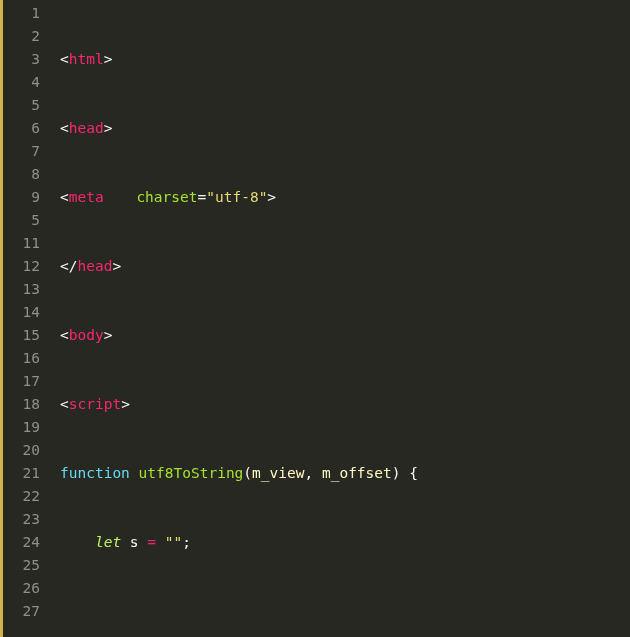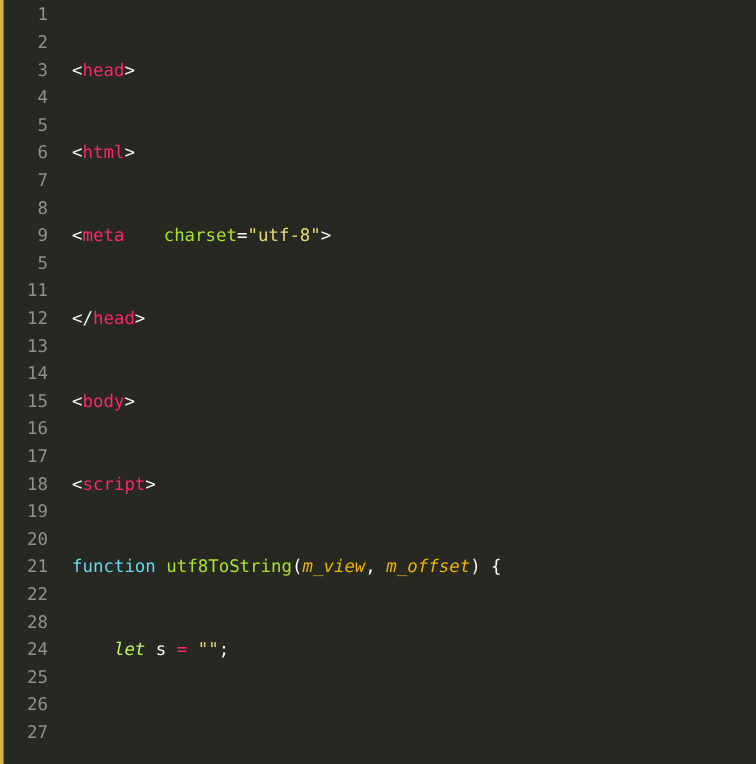--- a/index.html
+++ b/index.html
@@ -49,21 +49,21 @@
     height: 23px;
   }
   
   .punc { color: #f8f8f2; }
   .tag  { color: #f92672; }           
   .attr { color: #a6e22e; margin-left: 24px; }           
   .str  { color: #e6db74; }           
   .kw2  { color: #bef264; font-style: italic; } 
   .fnword { color: #66d9ef; } 
   .fname  { color: #a6e22e; }         
-  .param  { color: #eab308; font-style: italic; }
+  .param  { color: #fef9c3; }
   .ident { color: #f8f8f2; }
   .op    { color: #f92672; }
 </style>
 </head>
 <body>
 
 <div class="editor">
   <div class="left-stripe"></div>
 
   <div class="gutter">
@@ -82,30 +82,30 @@
     <div class="ln">13</div>
     <div class="ln">14</div>
     <div class="ln">15</div>
     <div class="ln">16</div>
     <div class="ln">17</div>
     <div class="ln">18</div>
     <div class="ln">19</div>
     <div class="ln">20</div>
     <div class="ln">21</div>
     <div class="ln">22</div>
-    <div class="ln">28</div>
+    <div class="ln">23</div>
     <div class="ln">24</div>
     <div class="ln">25</div>
     <div class="ln">26</div>
     <div class="ln">27</div>
   </div>
 
   <div class="code">
+    <div class="row"><span class="punc">&lt;</span><span class="tag">html</span><span class="punc">&gt;</span></div>
     <div class="row"><span class="punc">&lt;</span><span class="tag">head</span><span class="punc">&gt;</span></div>
-    <div class="row"><span class="punc">&lt;</span><span class="tag">html</span><span class="punc">&gt;</span></div>
     <div class="row"><span class="punc">&lt;</span><span class="tag">meta</span><span> </span><span class="attr">charset</span><span class="punc">=</span><span class="str">"</span><span class="str">utf-8</span><span class="str">"</span><span class="punc">&gt;</span></div>
     <div class="row"><span class="punc">&lt;/</span><span class="tag">head</span><span class="punc">&gt;</span></div>
     <div class="row"><span class="punc">&lt;</span><span class="tag">body</span><span class="punc">&gt;</span></div>
     <div class="row"><span class="punc">&lt;</span><span class="tag">script</span><span class="punc">&gt;</span></div>
     <div class="row"><span class="fnword">function</span><span> </span><span class="fname">utf8ToString</span><span class="punc">(</span><span class="param">m_view</span><span class="punc">, </span><span class="param">m_offset</span><span class="punc">)</span><span> </span><span class="punc">{</span></div>
     <div class="row"><span>    </span><span class="kw2">let</span><span> </span><span class="ident">s </span><span class="op">=</span><span> </span><span class="str">""</span><span class="punc">;</span></div>
     
     
     
     

